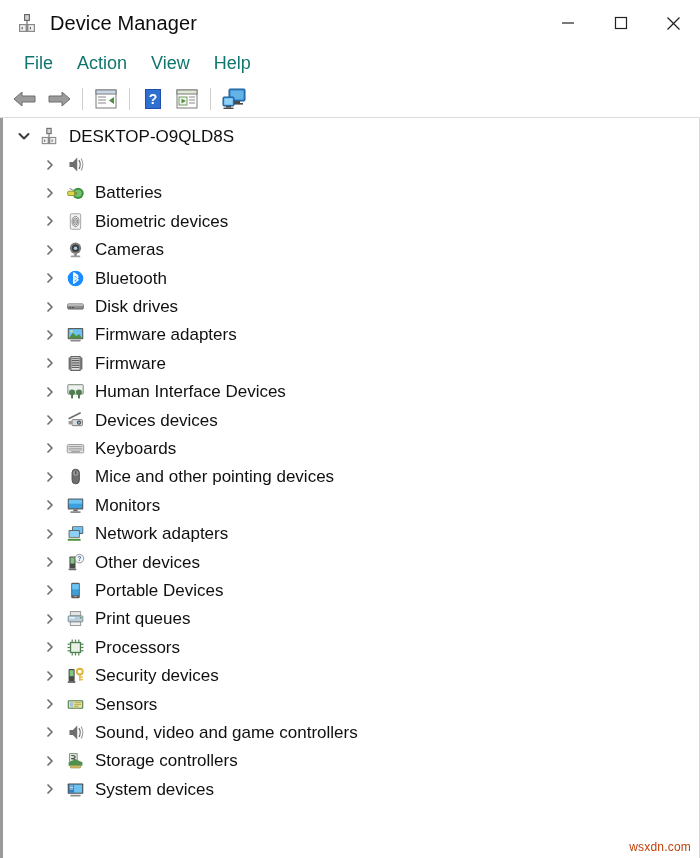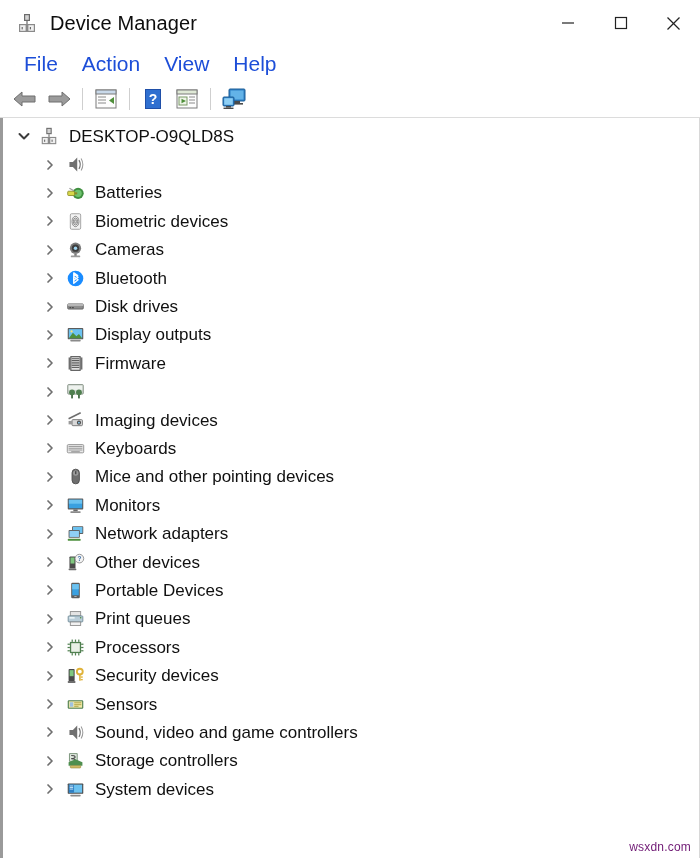--- a/index.html
+++ b/index.html
@@ -70,22 +70,22 @@
   
   .menubar {
     height: 35px;
     flex: 0 0 35px;
     display: flex;
     align-items: center;
     padding-left: 12px;
     background: #ffffff;
   }
   .menuitem {
-    font-size: 21px;
-    color: #1d4ed8;
+    font-size: 18px;
+    color: #0f766e;
     padding: 3px 12px;
     white-space: nowrap;
     cursor: default;
   }
 
   
   .toolbar {
     height: 36px;
     flex: 0 0 36px;
     display: flex;
@@ -156,21 +156,21 @@
     color: #101010;
     line-height: 1;
   }
   .row.root .rlabel { font-size: 17px; }
 
   .watermark {
     position: absolute;
     right: 8px;
     bottom: 4px;
     font-size: 12px;
-    color: #701a75;
+    color: #c2410c;
     letter-spacing: .2px;
   }
 </style>
 </head>
 <body>
 
 <div class="window">
 
   <div class="titlebar">
     <div class="title-icon">
@@ -407,21 +407,21 @@
             </div>
             <div class="ricon">
               <svg width="19" height="19" viewBox="0 0 22 22">
                 <rect x="2" y="3.5" width="18" height="13" rx="1" fill="#5c5c5c"></rect>
                 <rect x="3.3" y="4.8" width="15.4" height="10.4" fill="#6cc2f0"></rect>
                 <polygon points="3.3,15.2 8,9 12,13 15,10.5 18.7,15.2" fill="#4d8f3c"></polygon>
                 <circle cx="6.5" cy="7.5" r="1.3" fill="#ffe07a"></circle>
                 <rect x="5" y="17" width="12" height="2" rx="0.8" fill="#8a8a8a"></rect>
               </svg>
             </div>
-            <div class="rlabel">Display outputs</div>
+            <div class="rlabel">Firmware adapters</div>
           </div>
           <div class="row child">
             <div class="twisty">
               <svg width="12" height="12" viewBox="0 0 12 12">
                 <polyline points="4,2 8,6 4,10" fill="none" stroke="#6f6f6f" stroke-width="1.7" stroke-linecap="round" stroke-linejoin="round"></polyline>
               </svg>
             </div>
             <div class="ricon">
               <svg width="19" height="19" viewBox="0 0 22 22">
                 <rect x="5" y="2.5" width="12" height="17" fill="#4a4a4a"></rect>
@@ -449,37 +449,38 @@
             <div class="ricon">
               <svg width="19" height="19" viewBox="0 0 22 22">
                 <rect x="2" y="3" width="18" height="11" rx="1" fill="#cfd8d0" stroke="#7d8a7d" stroke-width="1"></rect>
                 <rect x="3.2" y="4.2" width="15.6" height="5" fill="#eef2ee"></rect>
                 <circle cx="7" cy="12" r="3.4" fill="#4f7f4f"></circle>
                 <circle cx="15" cy="12" r="3.4" fill="#4f7f4f"></circle>
                 <rect x="6" y="15" width="2" height="4" fill="#3d643d"></rect>
                 <rect x="14" y="15" width="2" height="4" fill="#3d643d"></rect>
               </svg>
             </div>
+            <div class="rlabel">Human Interface Devices</div>
           </div>
           <div class="row child">
             <div class="twisty">
               <svg width="12" height="12" viewBox="0 0 12 12">
                 <polyline points="4,2 8,6 4,10" fill="none" stroke="#6f6f6f" stroke-width="1.7" stroke-linecap="round" stroke-linejoin="round"></polyline>
               </svg>
             </div>
             <div class="ricon">
               <svg width="19" height="19" viewBox="0 0 22 22">
                 <rect x="7" y="10" width="12" height="7" rx="1" fill="#d9d9d9" stroke="#6e6e6e" stroke-width="1"></rect>
                 <circle cx="15" cy="13.5" r="2.4" fill="#4a4a4a"></circle>
                 <circle cx="15" cy="13.5" r="1.1" fill="#8fd0f5"></circle>
                 <rect x="3" y="11.5" width="4" height="4" fill="#9a9a9a"></rect>
                 <path d="M3 9 L17 2" stroke="#6e6e6e" stroke-width="1.8"></path>
               </svg>
             </div>
-            <div class="rlabel">Imaging devices</div>
+            <div class="rlabel">Devices devices</div>
           </div>
           <div class="row child">
             <div class="twisty">
               <svg width="12" height="12" viewBox="0 0 12 12">
                 <polyline points="4,2 8,6 4,10" fill="none" stroke="#6f6f6f" stroke-width="1.7" stroke-linecap="round" stroke-linejoin="round"></polyline>
               </svg>
             </div>
             <div class="ricon">
               <svg width="19" height="19" viewBox="0 0 22 22">
                 <rect x="1.5" y="6.5" width="19" height="9.5" rx="1.2" fill="#e8e8e8" stroke="#8a8a8a" stroke-width="1"></rect>

